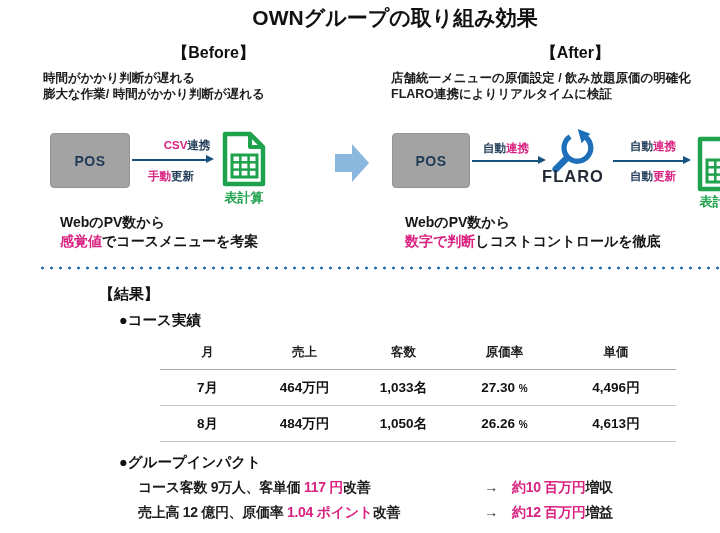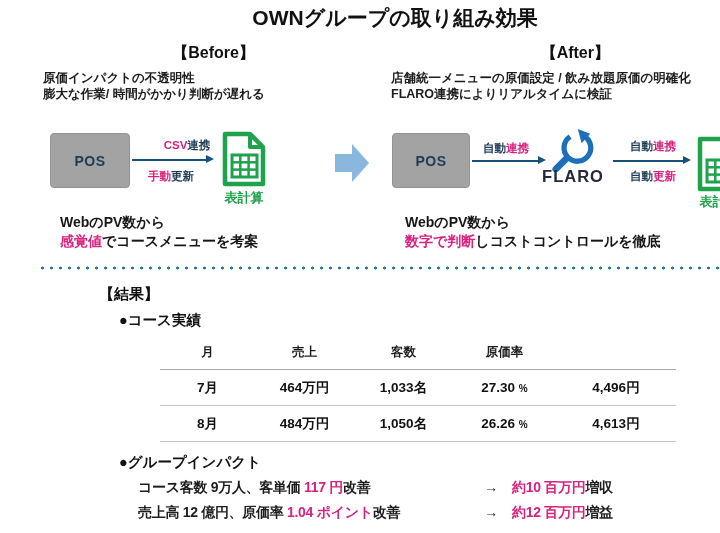--- a/index.html
+++ b/index.html
@@ -50,21 +50,21 @@
 <body>
 
 <div class="slide">
 
   <div class="title">OWNグループの取り組み効果</div>
 
   <div class="sec-header" style="left:60px;top:43px;width:160px;">【Before】</div>
   <div class="sec-header" style="left:415px;top:43px;width:160px;">【After】</div>
 
   <div class="desc" style="left:8px;top:70px;">
-    <div>原価インパクトの不透明性</div>
+    <div>時間がかかり判断が遅れる</div>
     <div>膨大な作業/ 時間がかかり判断が遅れる</div>
   </div>
   <div class="desc" style="left:356px;top:70px;">
     <div>店舗統一メニューの原価設定 / 飲み放題原価の明確化</div>
     <div>FLARO連携によりリアルタイムに検証</div>
   </div>
 
   <div class="pos-box" style="left:15px;top:133px;width:80px;height:55px;">
     <span>POS</span>
   </div>
@@ -140,20 +140,21 @@
 
   <div class="result-h" style="left:64px;top:285px;">【結果】</div>
   <div class="bullet-h" style="left:84px;top:311px;">●コース実績</div>
 
   <div class="rtable">
     <div class="trow thead">
       <div class="c0">月</div>
       <div class="c1">売上</div>
       <div class="c2">客数</div>
       <div class="c3">原価率</div>
+      <div class="c4">単価</div>
     </div>
     <div class="trow tdata">
       <div class="c0">7月</div>
       <div class="c1">464万円</div>
       <div class="c2">1,033名</div>
       <div class="c3"><span>27.30</span> <span class="pct">%</span></div>
       <div class="c4">4,496円</div>
     </div>
     <div class="trow tdata">
       <div class="c0">8月</div>

